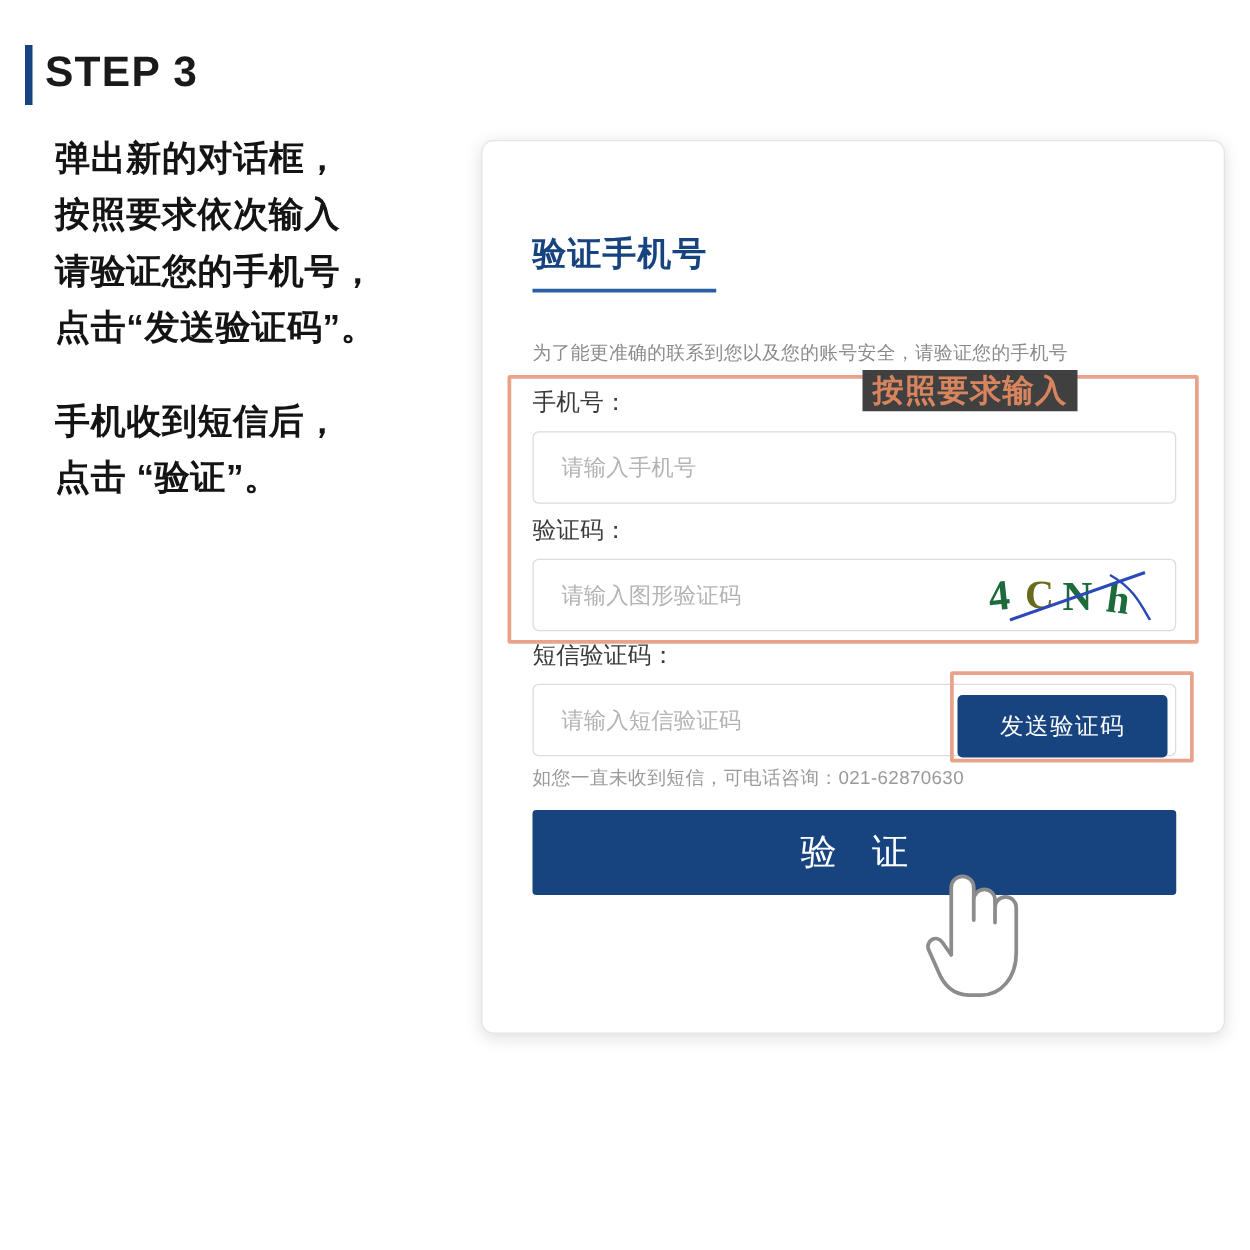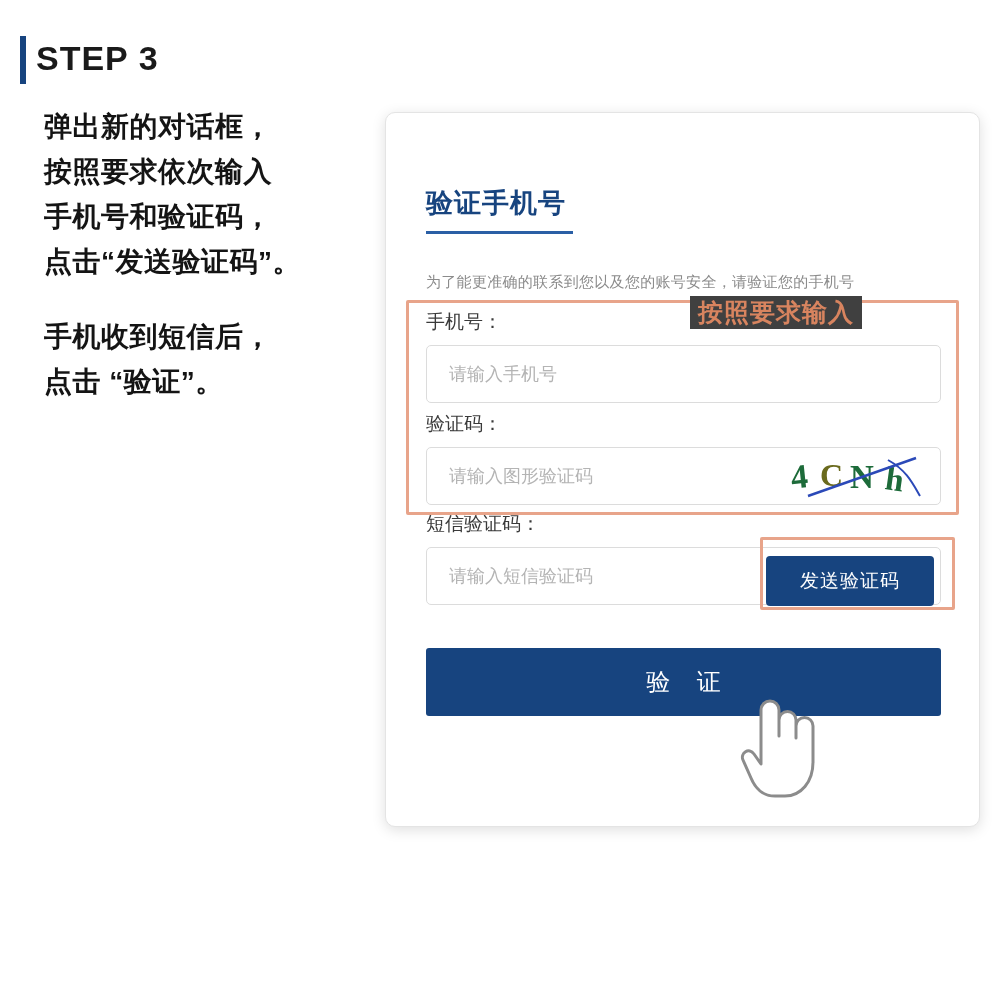--- a/index.html
+++ b/index.html
@@ -138,21 +138,21 @@
     color: #9a9a9a;
     letter-spacing: 0.3px;
   }
 
   .verify-btn {
     position: absolute;
     left: 40px; top: 535px;
     width: 515px; height: 68px;
     background: #17447f;
     color: #ffffff;
-    font-size: 24px;
+    font-size: 29px;
     letter-spacing: 10px;
     text-indent: 10px;
     border: none;
     border-radius: 3px;
     cursor: pointer;
     font-family: "Liberation Sans", "DejaVu Sans", sans-serif;
   }
 
   
   .ann-box-main {
@@ -197,21 +197,21 @@
 <div class="page">
 
   <div class="left-col">
     <div class="step-head">
       <div class="step-bar"></div>
       <div class="step-title">STEP 3</div>
     </div>
     <div class="instr">
       <div>弹出新的对话框，</div>
       <div>按照要求依次输入</div>
-      <div>手机号和验证码，</div>
+      <div>请验证您的手机号，</div>
       <div>点击“发送验证码”。</div>
       <span class="gap"></span>
       <div>手机收到短信后，</div>
       <div>点击 “验证”。</div>
     </div>
   </div>
 
   <div class="card">
     <div class="dlg-title">验证手机号</div>
     <div class="dlg-underline"></div>
@@ -236,20 +236,21 @@
         </svg>
       </span>
     </div>
 
     <div class="field-label lbl-sms">短信验证码：</div>
     <div class="input-box in-sms">
       <span class="ph">请输入短信验证码</span>
     </div>
     <button class="send-btn">发送验证码</button>
 
+    <div class="hint">如您一直未收到短信，可电话咨询：021-62870630</div>
 
     <button class="verify-btn">验 证</button>
   </div>
 
   <div class="ann-box-main"></div>
   <div class="ann-box-send"></div>
   <div class="ann-text">按照要求输入</div>
 
   <div class="cursor">
     <svg width="90" height="115" viewBox="0 0 90 115" xmlns="http://www.w3.org/2000/svg">

